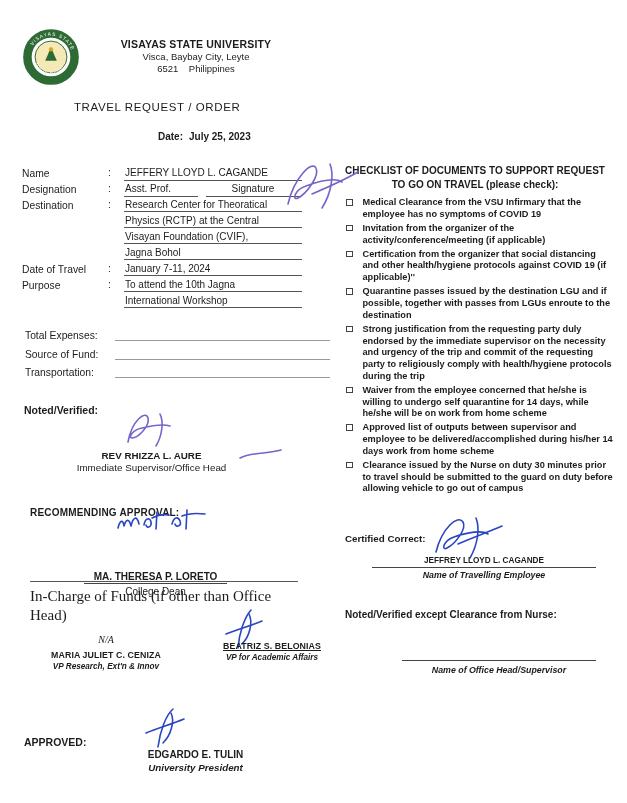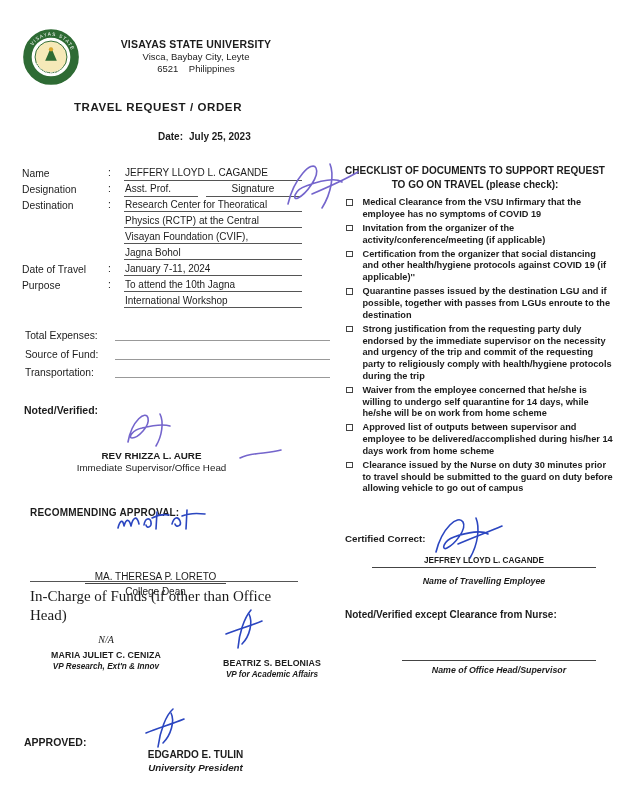--- a/index.html
+++ b/index.html
@@ -9,21 +9,21 @@
     --text:#1c1c1c;
   }
   *{margin:0;padding:0;box-sizing:border-box;}
   html,body{background:#ffffff;}
   .page{position:relative;width:627px;height:803px;background:#fff;font-family:"Liberation Sans",sans-serif;color:var(--text);overflow:hidden;}
   .seal{position:absolute;left:22px;top:28px;}
   .letterhead{position:absolute;left:98px;top:38px;width:196px;text-align:center;}
   .uni-name{font-size:10.5px;font-weight:bold;letter-spacing:.2px;}
   .uni-addr{font-size:9.5px;margin-top:1px;}
   .addr-pre{white-space:pre;}
-  .doc-title{position:absolute;left:74px;top:101px;font-size:11.5px;font-weight:bold;letter-spacing:.6px;}
+  .doc-title{position:absolute;left:74px;top:101px;font-size:11.5px;font-weight:normal;letter-spacing:.6px;}
   .date-line{position:absolute;left:158px;top:131px;font-size:10px;font-weight:bold;}
   .date-line .dv{margin-left:6px;}
 
   .fields{position:absolute;left:22px;top:166px;width:310px;display:grid;grid-template-columns:86px 16px 1fr;font-size:10.3px;row-gap:0;}
   .fields .lbl{padding-top:1px;line-height:14.5px;}
   .fields .colon{line-height:14.5px;}
   .vline{display:block;width:178px;border-bottom:1px solid #555;min-height:13.8px;padding:0 1px 0 1px;margin-bottom:1.5px;font-size:10px;line-height:13.5px;}
   .vhalf{display:inline-block;border-bottom:1px solid #555;min-height:13.8px;font-size:10px;line-height:13.5px;vertical-align:bottom;}
   .v1{width:74px;padding-left:1px;}
   .v2{width:94px;margin-left:8px;text-align:center;}
@@ -33,47 +33,47 @@
   .exp-row .elbl{width:90px;}
   .exp-row .line{flex:1;border-bottom:1px solid #999;height:12px;}
 
   .noted-label{position:absolute;left:24px;top:404px;font-size:10.5px;font-weight:bold;}
   .sup-block{position:absolute;left:44px;top:450px;width:215px;text-align:center;}
   .sup-name{font-size:9.8px;font-weight:bold;}
   .sup-title{font-size:9.8px;margin-top:1px;}
 
   .rec-label{position:absolute;left:30px;top:507px;font-size:10px;font-weight:bold;letter-spacing:.2px;}
   .dean-block{position:absolute;left:48px;top:531px;width:215px;text-align:center;}
-  .dean-name{display:inline-block;border-bottom:1px solid #444;padding:0 10px 1px;font-weight:normal;font-size:10px;margin-top:40px;}
+  .dean-name{display:inline-block;border-bottom:1px solid #444;padding:0 10px 1px;font-weight:bold;font-size:10px;margin-top:40px;}
   .dean-title{font-size:10px;margin-top:2px;}
 
   .funds-rule{position:absolute;left:30px;top:581px;width:268px;border-top:1px solid #555;}
   .funds-caption{position:absolute;left:30px;top:587px;width:258px;font-family:"Liberation Serif",serif;font-size:15px;line-height:1.25;}
 
   .vp-left{position:absolute;left:25px;top:634px;width:162px;text-align:center;}
   .vp-right{position:absolute;left:190px;top:634px;width:164px;text-align:center;}
   .na{font-family:"Liberation Serif",serif;font-style:italic;font-size:10px;}
   .vp-name{font-size:8.8px;font-weight:bold;margin-top:5px;letter-spacing:.1px;}
-  .vp-right .vp-name{margin-top:24px;}
+  .vp-right .vp-name{margin-top:7px;text-decoration:underline;}
   .vp-title{font-size:8.2px;font-weight:bold;font-style:italic;margin-top:2px;}
 
   .approved-label{position:absolute;left:24px;top:736px;font-size:10.5px;font-weight:bold;}
   .pres-block{position:absolute;left:108px;top:749px;width:175px;text-align:center;}
   .pres-name{font-size:10px;font-weight:bold;}
   .pres-title{font-size:9.8px;font-weight:bold;font-style:italic;margin-top:2px;}
 
   .chk-title{position:absolute;left:340px;top:164px;width:270px;text-align:center;font-size:10px;font-weight:bold;line-height:1.35;}
   .chk-list{position:absolute;left:346px;top:197px;width:268px;list-style:none;}
   .chk-item{display:flex;gap:10px;margin-bottom:2.5px;font-size:9.2px;font-weight:600;line-height:1.27;}
   .cb{flex:none;width:6.5px;height:6.5px;border:1.1px solid #444;margin-top:2px;background:#fff;}
 
   .cert-label{position:absolute;left:345px;top:533px;font-size:9.8px;font-weight:bold;}
   .cert-name-block{position:absolute;left:372px;top:556px;width:224px;text-align:center;}
   .cert-name{display:block;font-size:8.2px;font-weight:bold;border-bottom:1px solid #444;padding-bottom:2px;}
-  .cert-caption{font-size:8.8px;font-weight:bold;font-style:italic;margin-top:8px;}
+  .cert-caption{font-size:8.8px;font-weight:bold;font-style:italic;margin-top:2px;}
 
   .noted-except{position:absolute;left:345px;top:609px;font-size:10px;font-weight:bold;}
   .office-line{position:absolute;left:402px;top:660px;width:194px;border-top:1px solid #444;}
   .office-caption{position:absolute;left:394px;top:665px;width:210px;text-align:center;font-size:8.8px;font-weight:bold;font-style:italic;}
 
   .sig{position:absolute;pointer-events:none;}
   .sig path{fill:none;stroke-width:1.6;stroke-linecap:round;stroke-linejoin:round;}
   .ink-blue path{stroke:var(--ink_blue);}
   .ink-purple path{stroke:var(--ink_purple);}
 </style>

